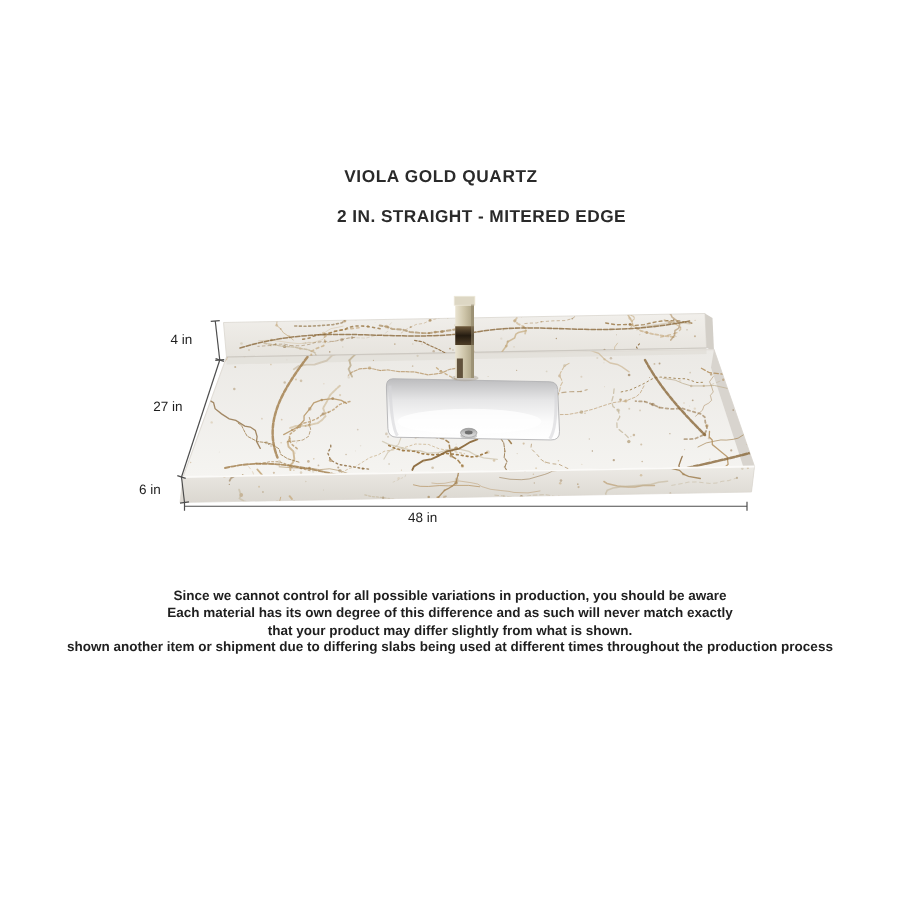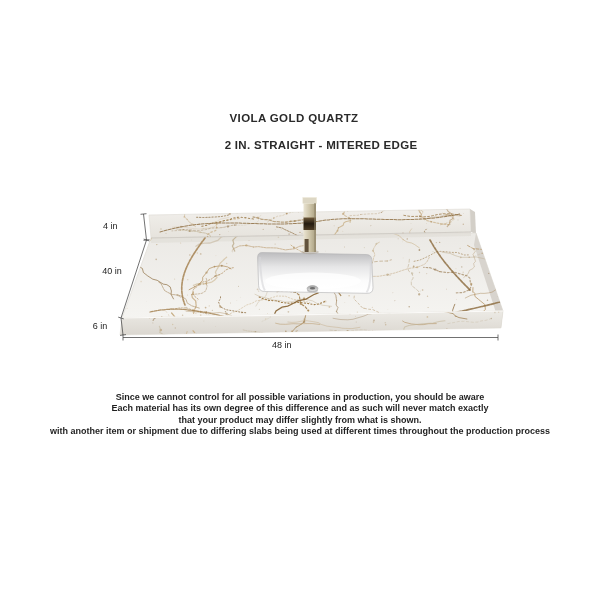--- a/index.html
+++ b/index.html
@@ -13,21 +13,21 @@
     font-size:11.5px;font-weight:600;letter-spacing:.4px;color:#2a2a2a;
   }
   .subtitle{
     top:139px;left:0;width:600px;text-align:center;
     font-size:11.5px;font-weight:600;letter-spacing:.3px;color:#2a2a2a;padding-left:21px;
   }
   .stage{top:0;left:0;width:600px;height:600px;}
   .dim{
     font-size:9px;color:#1d1d1d;line-height:10px;font-weight:400;
   }
-  .dim-4in{left:103px;top:221px;width:36px;text-align:left;}
+  .dim-4in{left:103px;top:221px;width:36px;text-align:center;}
   .dim-22in{left:90px;top:266px;width:44px;text-align:center;}
   .dim-2in{left:78px;top:321px;width:44px;text-align:center;}
   .dim-48in{left:272px;top:340px;width:80px;text-align:left;}
   .disclaimer{
     top:392px;left:0;width:600px;text-align:center;
     font-size:9px;line-height:11.3px;color:#1f1f1f;font-weight:700;
   }
 </style>
 </head>
 <body>
@@ -608,22 +608,22 @@
     </g>
     <g>
       <line x1="123" y1="337.5" x2="498" y2="337.5"></line>
       <line x1="123" y1="334.5" x2="123" y2="340.5"></line>
       <line x1="498" y1="334.5" x2="498" y2="340.5"></line>
     </g>
   </g>
 </svg>
 
 <div class="abs dim dim-4in">4 in</div>
-<div class="abs dim dim-22in">40 in</div>
+<div class="abs dim dim-22in">27 in</div>
 <div class="abs dim dim-2in">6 in</div>
 <div class="abs dim dim-48in">48 in</div>
 
 <div class="abs disclaimer">
   <div>Since we cannot control for all possible variations in production, you should be aware</div>
   <div>Each material has its own degree of this difference and as such will never match exactly</div>
   <div>that your product may differ slightly from what is shown.</div>
-  <div>with another item or shipment due to differing slabs being used at different times throughout the production process</div>
+  <div>shown another item or shipment due to differing slabs being used at different times throughout the production process</div>
 </div>
 
 </body></html>

